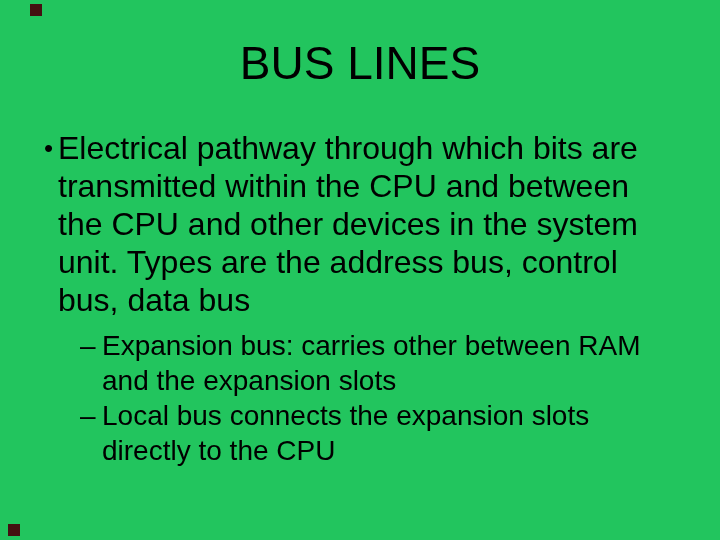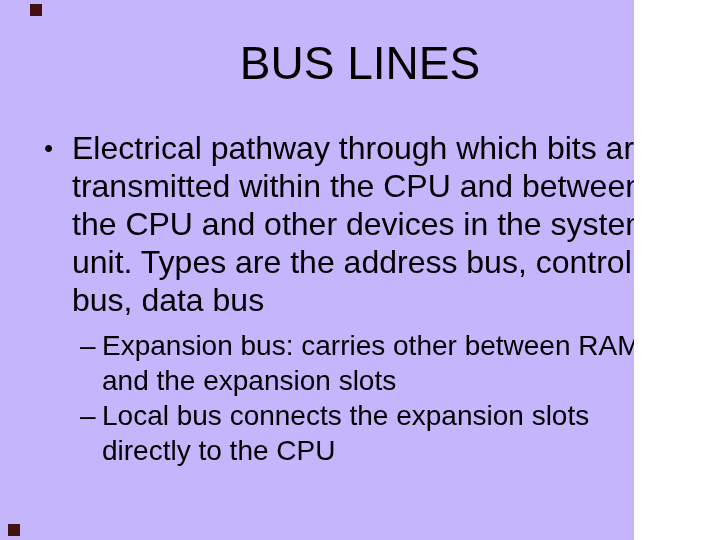--- a/index.html
+++ b/index.html
@@ -2,23 +2,23 @@
 <html><head>
 <meta charset="utf-8">
 <style>
   html, body {
     margin: 0;
     padding: 0;
     background: #ffffff;
   }
   .slide {
     position: relative;
-    width: 634px;
+    width: 720px;
     height: 540px;
-    background: #c4b5fd;
+    background: #22c55e;
     overflow: hidden;
     font-family: "Liberation Sans", "DejaVu Sans", sans-serif;
     color: #000000;
   }
   .corner-square {
     position: absolute;
     width: 12px;
     height: 12px;
     background: #441111;
   }
@@ -52,21 +52,21 @@
     line-height: 38px;
   }
   .bullet-l1 .marker {
     position: absolute;
     left: 0;
     top: 0;
     font-size: 26px;
     line-height: 38px;
   }
   .bullet-l1 .text {
-    margin-left: 28px;
+    margin-left: 14px;
     white-space: pre-line;
   }
   .bullet-l2-group {
     position: absolute;
     left: 80px;
     top: 328px;
     width: 600px;
     font-size: 28px;
     line-height: 35px;
   }

